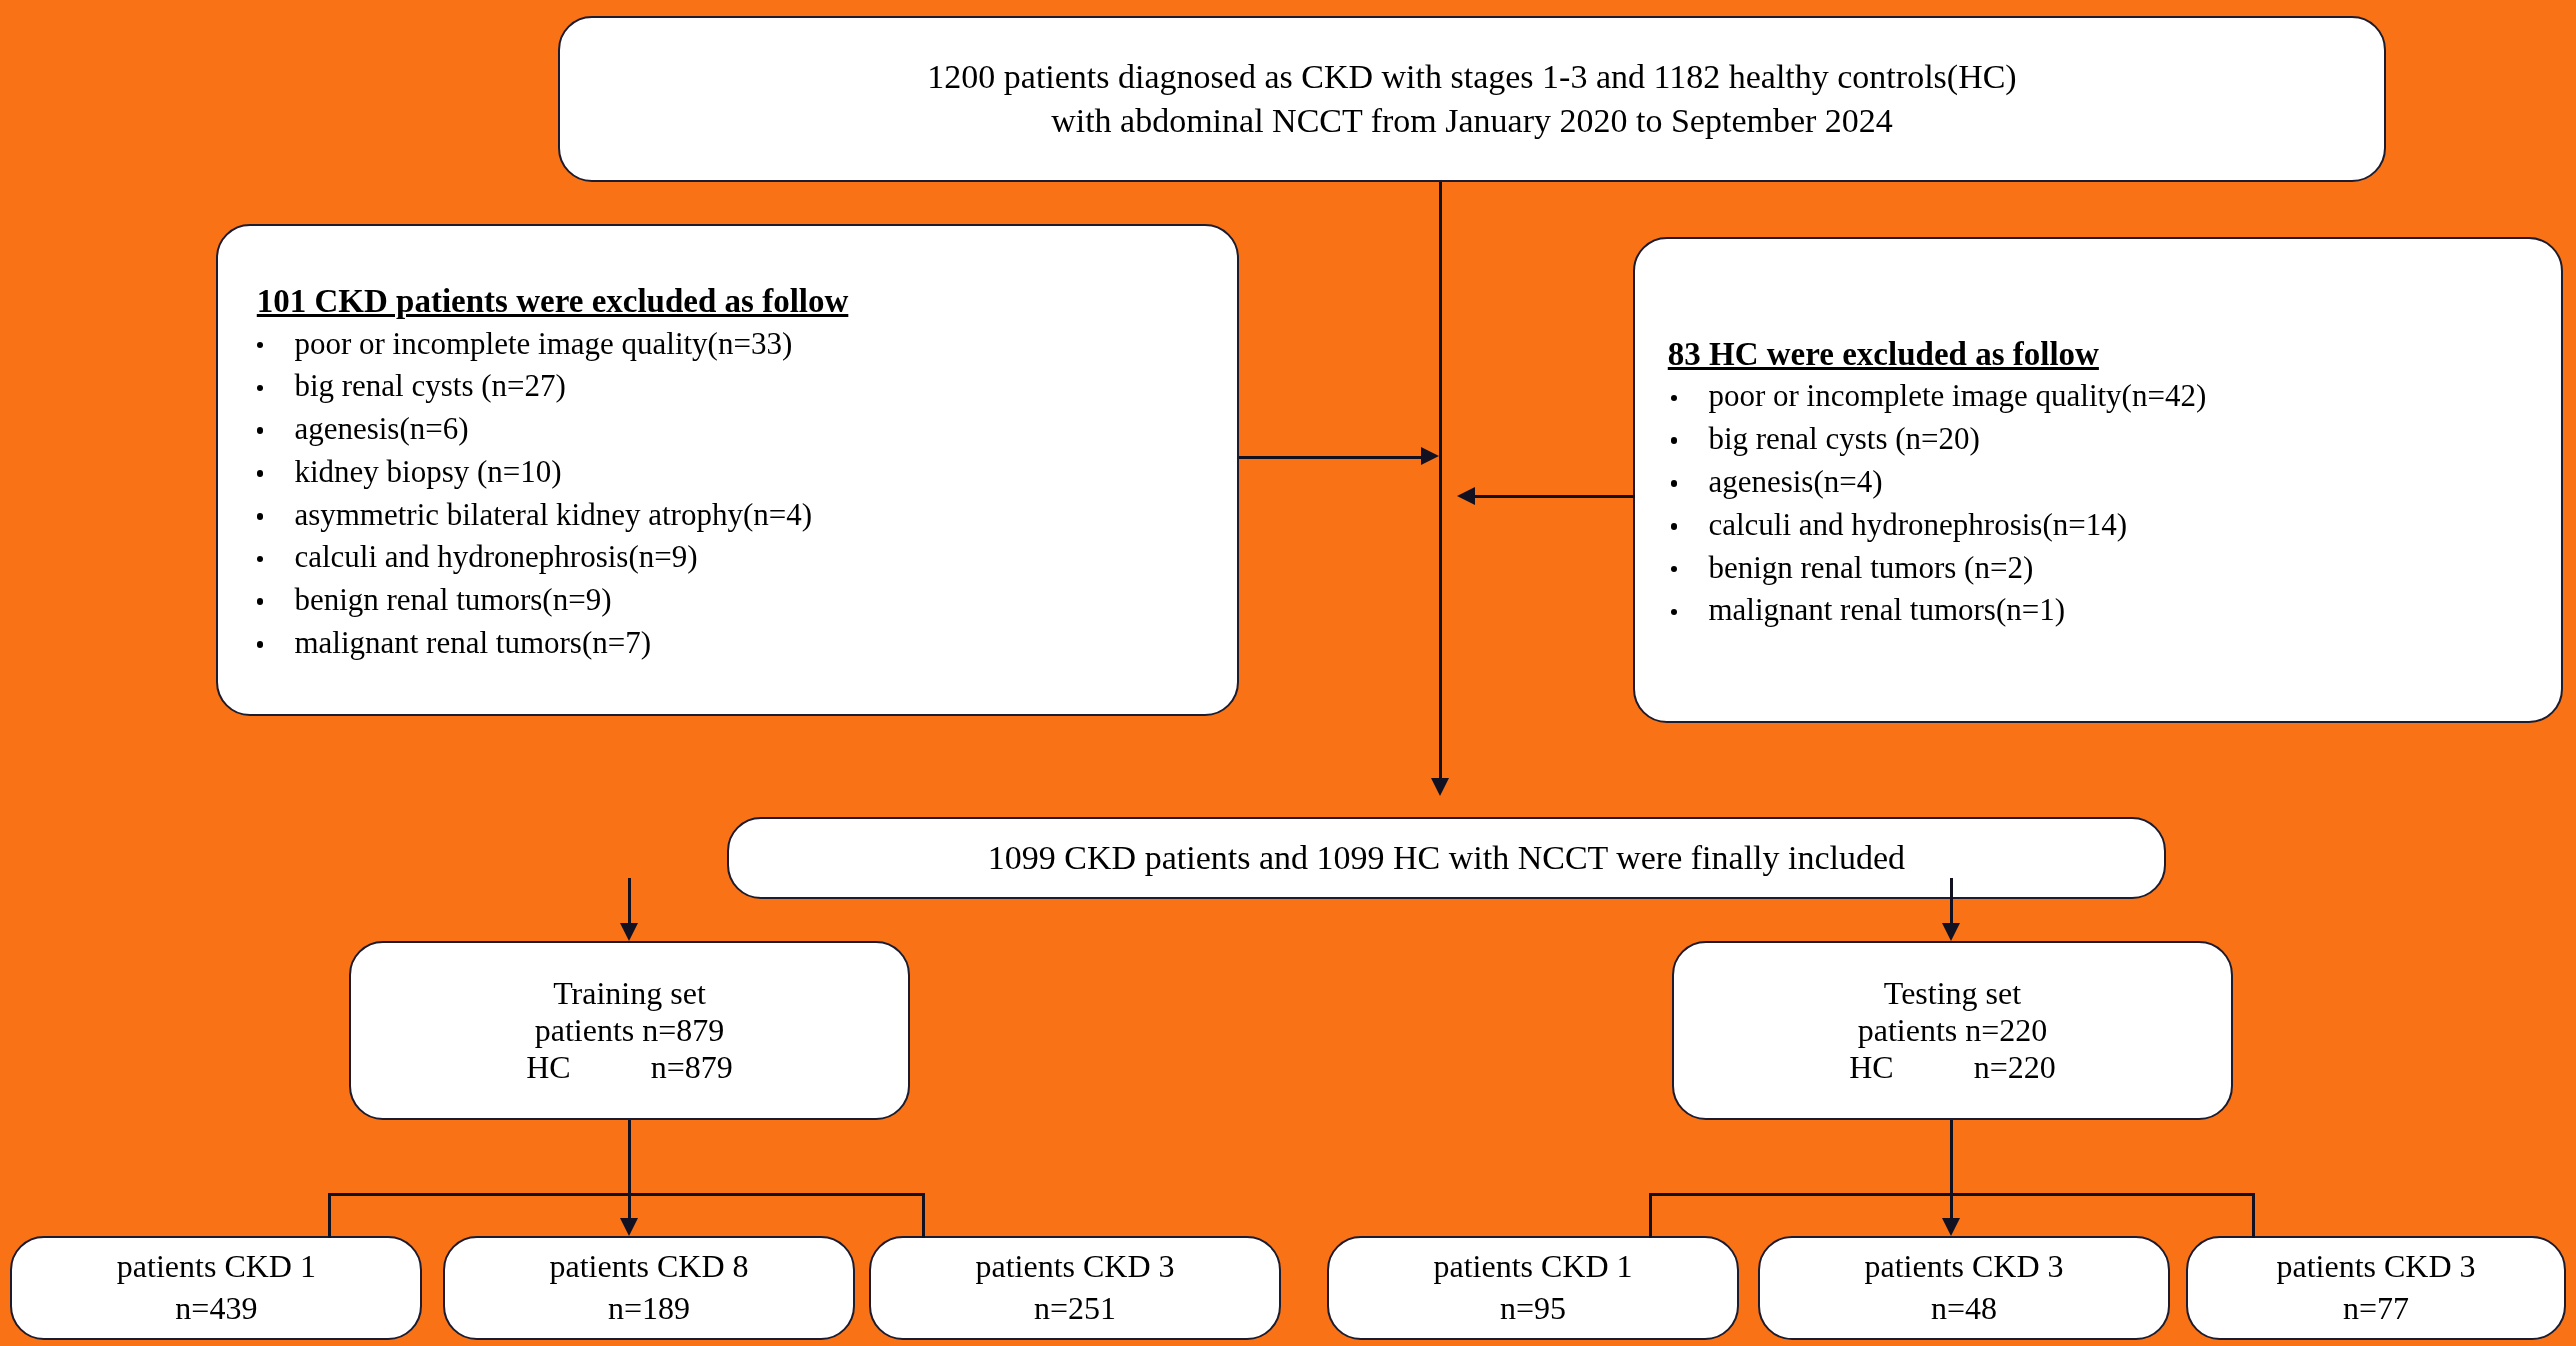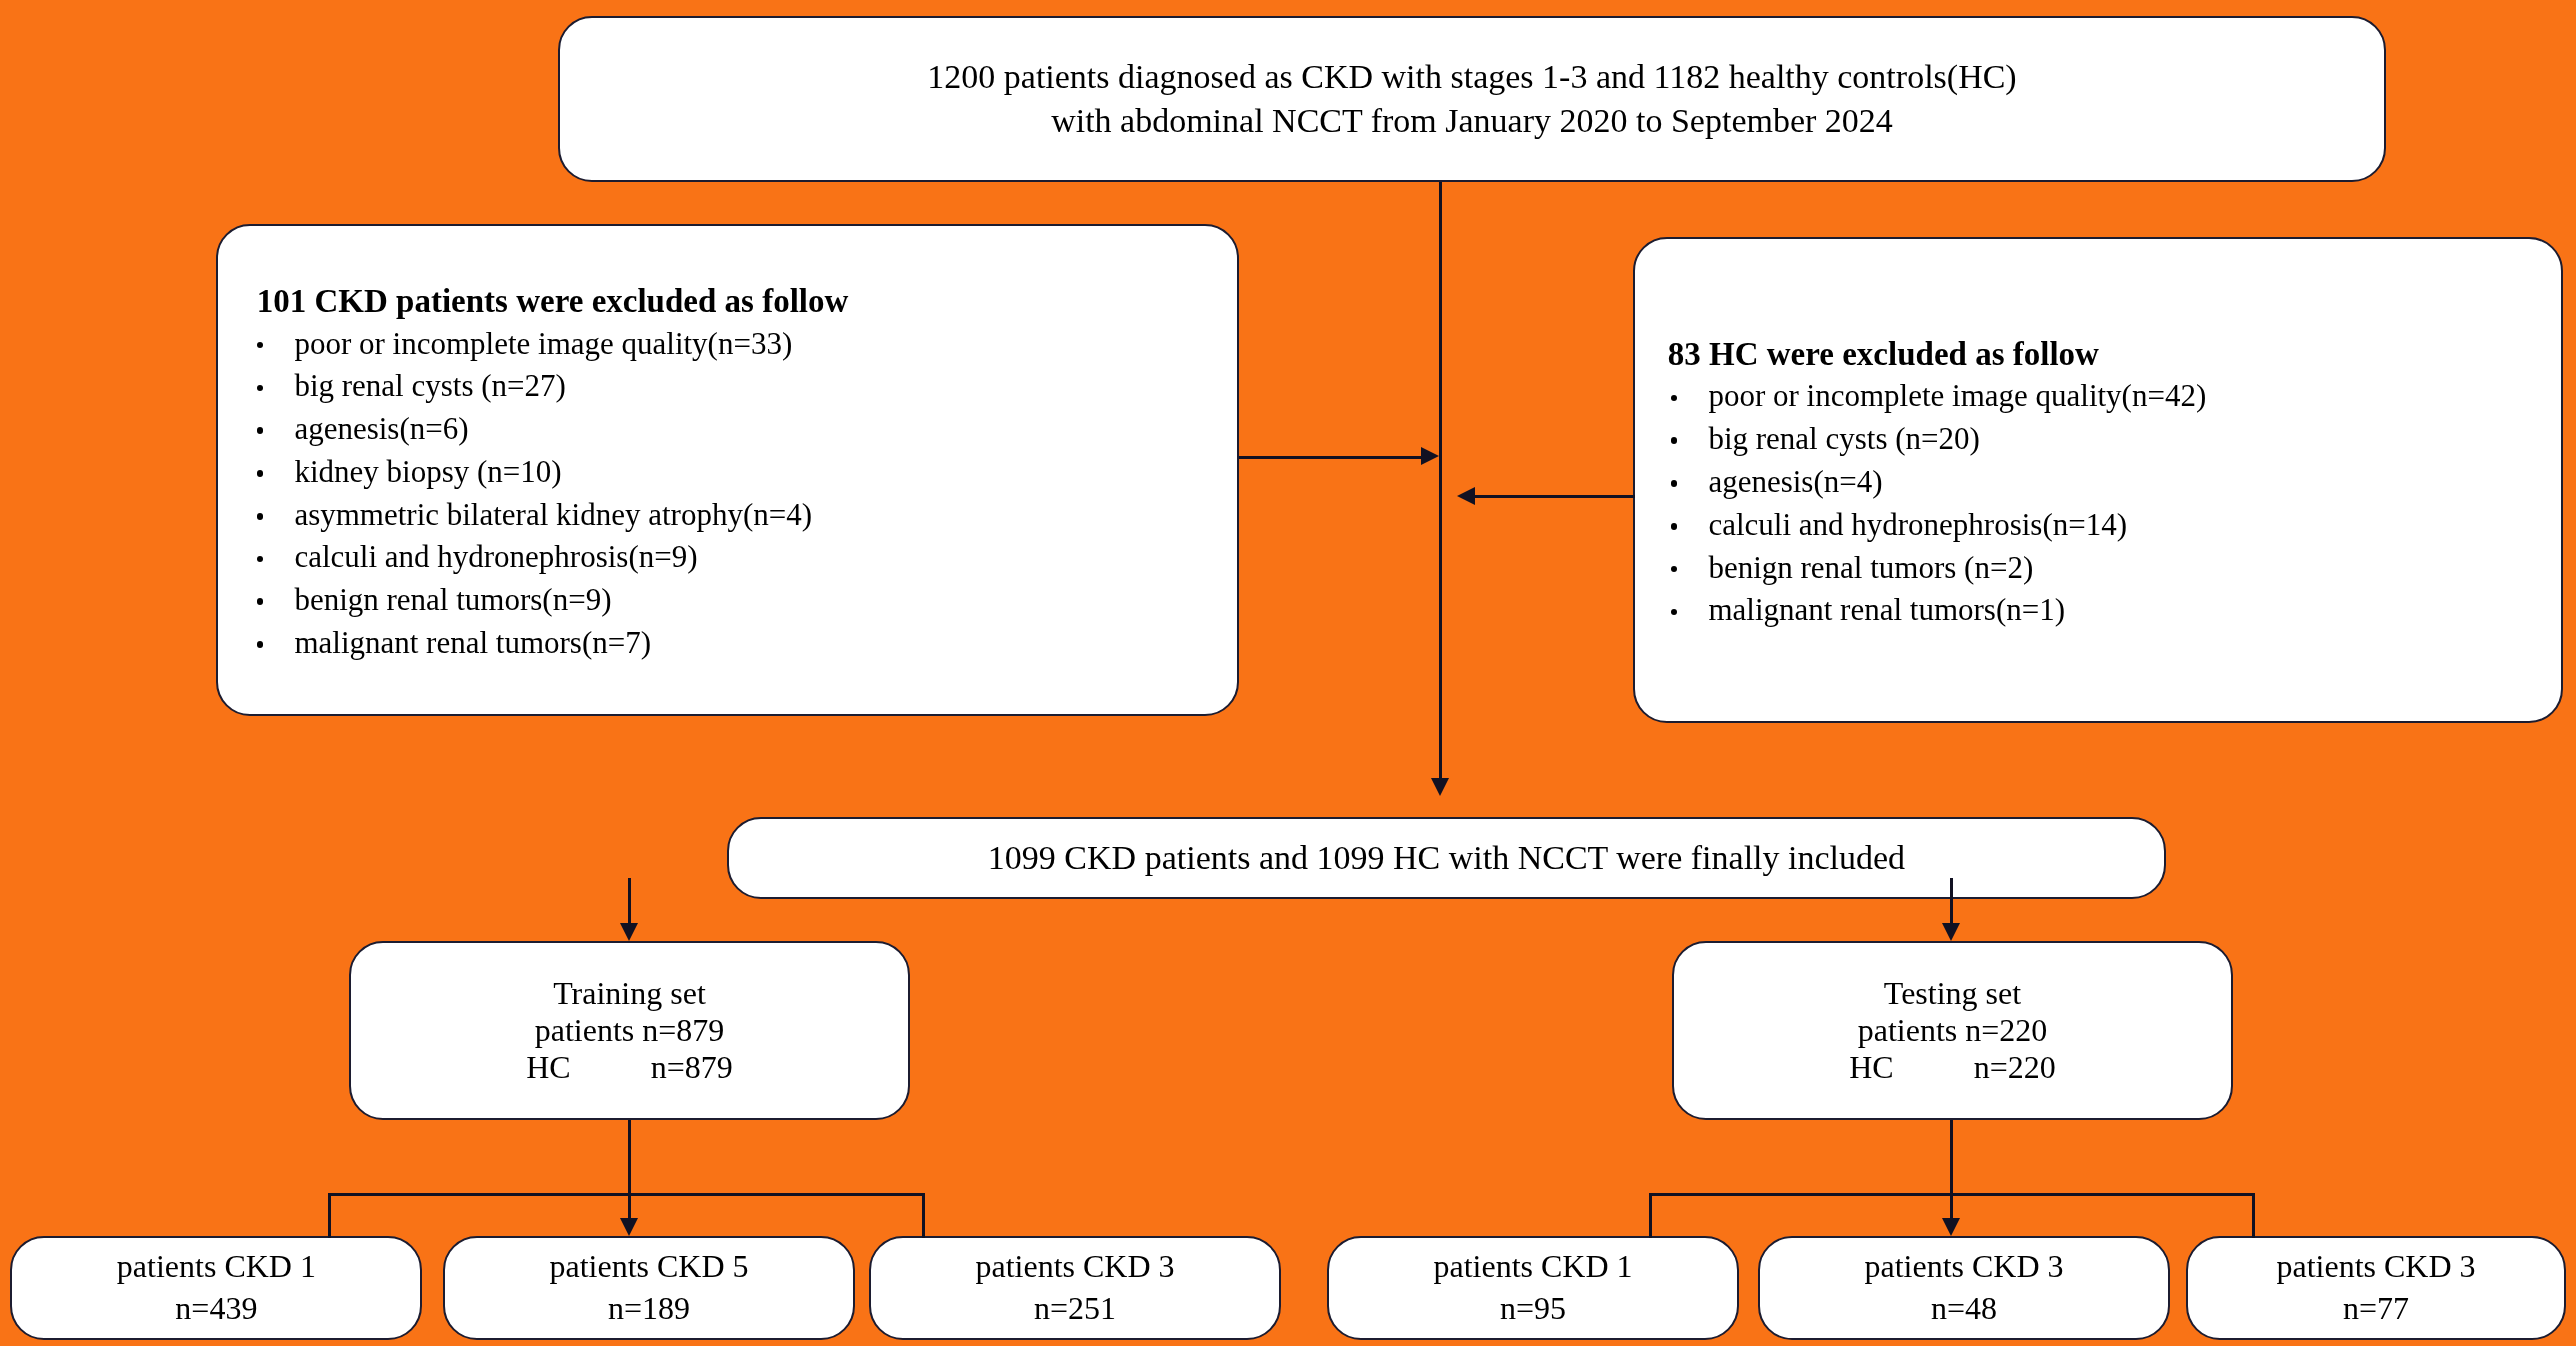--- a/index.html
+++ b/index.html
@@ -34,21 +34,21 @@
 
   .box .line {
     display: block;
     white-space: pre;
     line-height: 1.30;
   }
 
   
   .fs-top     { font-size: 34px; }
   .fs-mid     { font-size: 34px; }
-  .fs-head    { font-size: 33px; font-weight: bold; }
+  .fs-head    { font-size: 33px; font-weight: bold; text-decoration: underline; }
   .fs-item    { font-size: 31px; }
   .fs-set     { font-size: 32px; }
   .fs-leaf    { font-size: 32px; }
 
   
   ul.bullets {
     list-style: none;
     margin: 0;
     padding: 0;
     width: 100%;
@@ -151,21 +151,21 @@
     <span class="setrow fs-set">Testing set</span>
     <span class="setrow fs-set">patients n=220</span>
     <span class="setrow fs-set">HC          n=220</span>
   </div>
 
   <div class="box center" style="left:10.4px; top:1236px; width:412px; height:104px;">
     <span class="line fs-leaf">patients CKD 1</span>
     <span class="line fs-leaf">n=439</span>
   </div>
   <div class="box center" style="left:443px; top:1236px; width:412px; height:104px;">
-    <span class="line fs-leaf">patients CKD 5</span>
+    <span class="line fs-leaf">patients CKD 8</span>
     <span class="line fs-leaf">n=189</span>
   </div>
   <div class="box center" style="left:869px; top:1236px; width:412px; height:104px;">
     <span class="line fs-leaf">patients CKD 3</span>
     <span class="line fs-leaf">n=251</span>
   </div>
 
   <div class="box center" style="left:1327px; top:1236px; width:412px; height:104px;">
     <span class="line fs-leaf">patients CKD 1</span>
     <span class="line fs-leaf">n=95</span>

